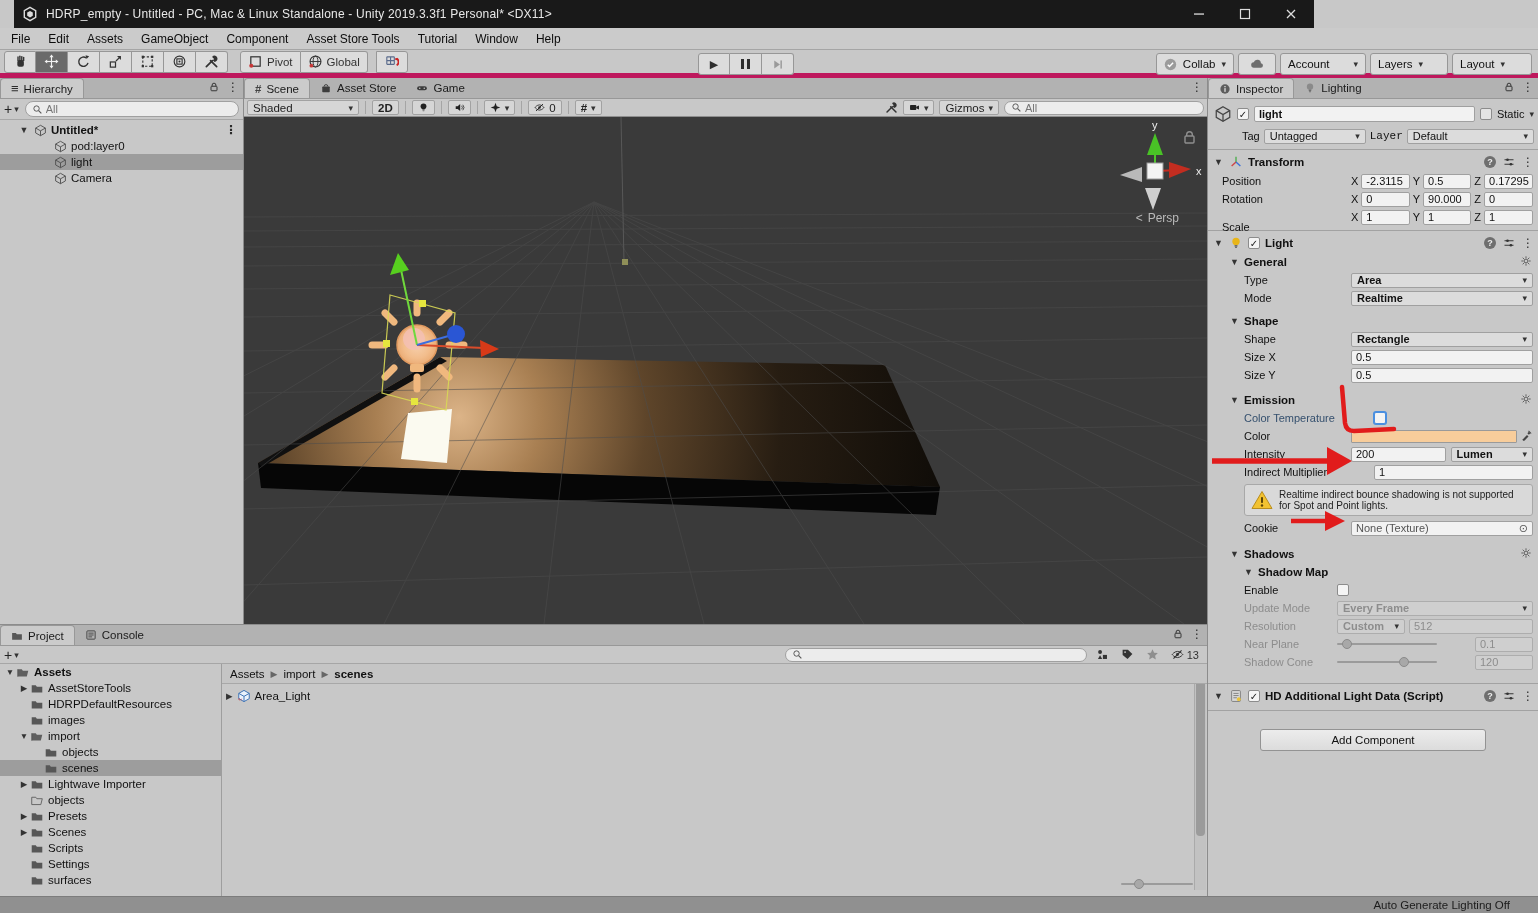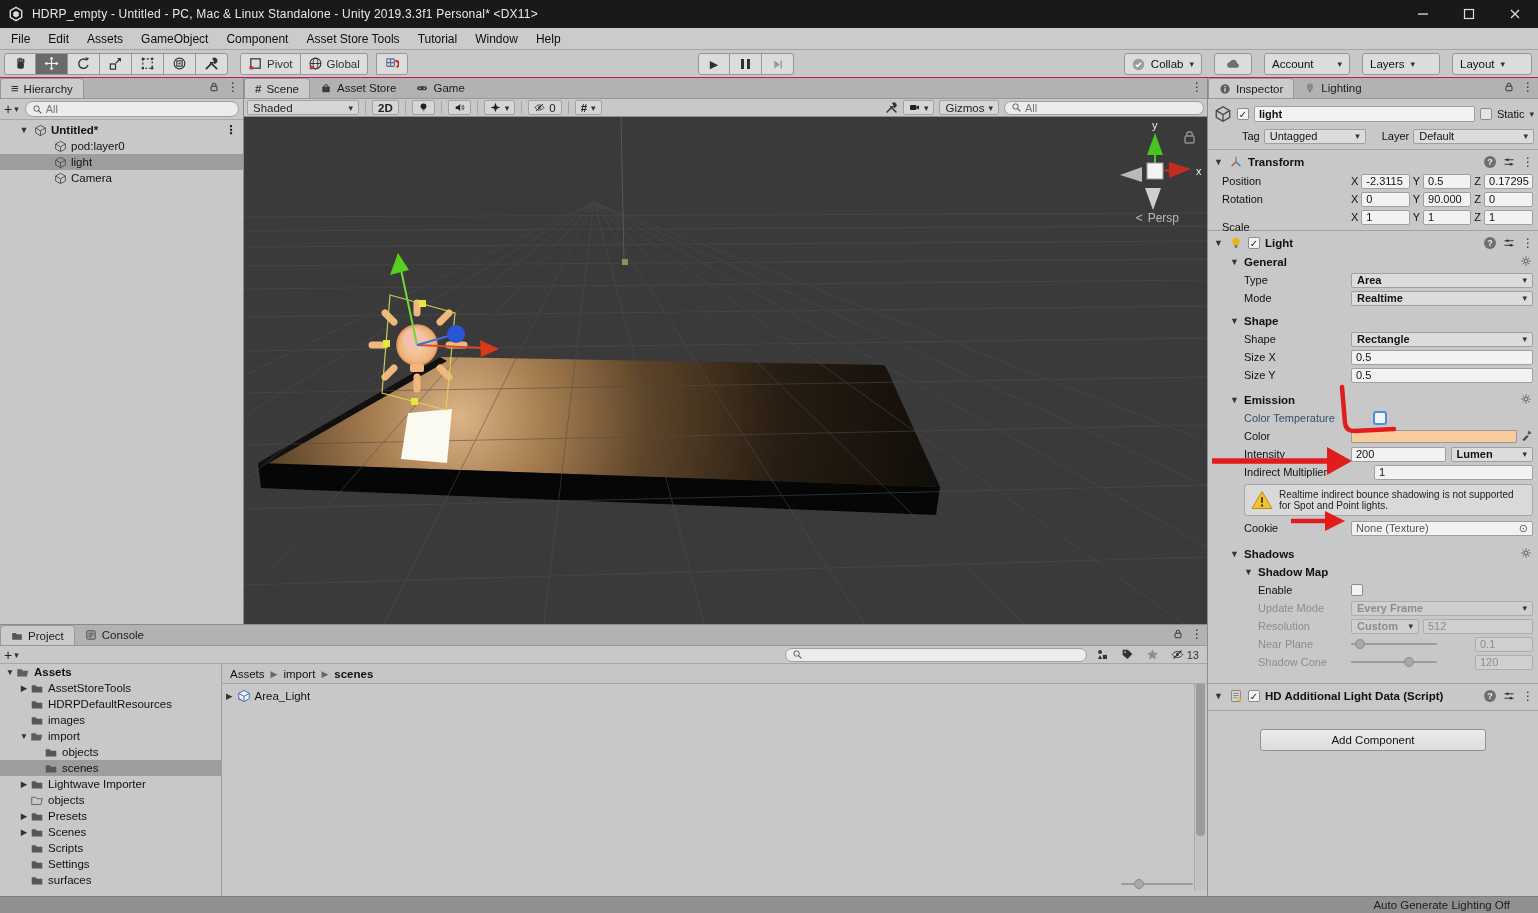--- a/index.html
+++ b/index.html
@@ -1,47 +1,47 @@
 <!DOCTYPE html>
 <html><head>
 <meta charset="utf-8">
 <style>
   * { margin:0; padding:0; box-sizing:border-box; }
   html,body { width:1538px; height:913px; overflow:hidden; }
   body { font-family:"Liberation Sans","DejaVu Sans",sans-serif; font-size:11px; color:#111; background:#c8c8c8; position:relative; }
   #app { position:absolute; inset:0; width:1538px; height:913px; }
 
   
-  .titlebar { position:absolute; left:0; top:0; width:1538px; height:28px; background:#191919; display:flex; align-items:center; color:#e9e9e9; }
+  .titlebar { position:absolute; left:14px; top:0; width:1300px; height:28px; background:#191919; display:flex; align-items:center; color:#e9e9e9; }
   .titlebar .ulogo { width:16px; height:16px; margin:0 8px 0 8px; }
   .titlebar .ttl { font-size:12px; letter-spacing:.2px; }
   .wincontrols { margin-left:auto; display:flex; height:28px; }
   .wbtn { width:46px; height:28px; display:flex; align-items:center; justify-content:center; color:#ddd; }
   .wbtn svg { width:12px; height:12px; }
 
   
   .menubar { position:absolute; left:0; top:28px; width:1538px; height:22px; background:#cbcbcb; border-bottom:1px solid #a5a5a5; display:flex; align-items:center; padding-left:2px; }
   .menubar span { padding:0 9px; font-size:12px; color:#0c0c0c; }
 
   
-  .toolbar { position:absolute; left:0; top:50px; width:1538px; height:28px; background:#c8c8c8; border-bottom:1px solid #be185d; display:flex; align-items:center; }
+  .toolbar { position:absolute; left:0; top:50px; width:1538px; height:28px; background:#c8c8c8; border-bottom:5px solid #be185d; display:flex; align-items:center; }
   .tgroup { display:flex; margin-left:4px; }
   .tbtn { width:32px; height:22px; background:#dcdcdc; border:1px solid #979797; border-left-width:0; display:flex; align-items:center; justify-content:center; color:#333; }
   .tgroup .tbtn:first-child { border-left-width:1px; border-radius:3px 0 0 3px; }
   .tgroup .tbtn:last-child { border-radius:0 3px 3px 0; }
   .tbtn.on { background:#6a6a6a; color:#f2f2f2; }
   .tbtn svg { width:15px; height:15px; }
   .tbtn.wide { width:auto; padding:0 7px; gap:4px; font-size:11.5px; }
   .playgroup { position:absolute; left:698px; top:3px; display:flex; }
   .pbtn { width:32px; height:22px; background:#dcdcdc; border:1px solid #979797; border-left-width:0; display:flex; align-items:center; justify-content:center; color:#2e2e2e; }
   .playgroup .pbtn:first-child { border-left-width:1px; border-radius:3px 0 0 3px; }
   .playgroup .pbtn:last-child { border-radius:0 3px 3px 0; color:#9a9a9a; }
   .pausebars { display:flex; gap:3px; }
   .pausebars i { width:3px; height:10px; background:#2e2e2e; }
-  .tright { position:absolute; right:6px; top:3px; display:flex; gap:12px; align-items:center; }
+  .tright { position:absolute; right:6px; top:3px; display:flex; gap:4px; align-items:center; }
   .drop { height:22px; background:#dcdcdc; border:1px solid #979797; border-radius:3px; display:flex; align-items:center; padding:0 7px; gap:6px; font-size:11.5px; }
   .caret { font-size:9px; color:#333; }
 
   
   .panel { position:absolute; background:#c8c8c8; }
   .tabstrip { height:21px; background:#b2b2b2; border-bottom:1px solid #989898; display:flex; align-items:flex-end; position:relative; }
   .tab { height:20px; display:flex; align-items:center; gap:5px; padding:0 10px; font-size:11.5px; color:#1b1b1b; background:transparent; border-radius:4px 4px 0 0; }
   .tab.active { background:#cbcbcb; border:1px solid #989898; border-bottom:none; }
   .tab svg { width:12px; height:12px; color:#3c3c3c; }
   .strip-icons { position:absolute; right:4px; top:3px; display:flex; gap:7px; align-items:center; color:#333; }
@@ -90,21 +90,21 @@
 
   .comp { border-bottom:1px solid #a2a2a2; padding:2px 0 4px 0; }
   .comphead { display:flex; align-items:center; gap:5px; height:20px; padding:0 4px 0 6px; font-weight:bold; font-size:11.5px; }
   .comphead svg { width:14px; height:14px; }
   .comphead .hicons { margin-left:auto; display:flex; gap:7px; align-items:center; color:#333; font-weight:normal; }
   .comphead .hicons svg { width:12px; height:12px; }
   .helpq { width:12px; height:12px; border-radius:50%; background:#6f6f6f; color:#eee; font-size:9px; display:flex; align-items:center; justify-content:center; font-weight:bold; }
 
   .irow { display:flex; align-items:center; height:18px; padding:0 5px 0 36px; font-size:11px; }
   .irow .lbl { width:107px; flex:none; color:#111; }
-  .irow.sub { padding-left:50px; }
+  .irow.sub { padding-left:36px; }
   .irow.sub .lbl { width:93px; }
   .field { flex:1; background:#f2f2f2; border:1px solid #a0a0a0; border-radius:2px; height:15px; display:flex; align-items:center; padding:0 4px; min-width:0; overflow:hidden; }
   .ddv { flex:1; background:#dcdcdc; border:1px solid #a0a0a0; border-radius:2px; height:15px; display:flex; align-items:center; padding:0 5px;font-weight:bold; }
   .ddv .caret { margin-left:auto; }
   .axisrow { display:flex; flex:1; gap:3px; min-width:0; overflow:hidden; }
   .axis { display:flex; align-items:center; gap:3px; flex:1; min-width:0; }
   .axis b { font-weight:normal; }
   .sect-head { display:flex; align-items:center; gap:4px; height:18px; padding:0 6px 0 22px; font-weight:bold; font-size:11.5px; }
   .sect-head .gear { margin-left:auto; color:#555; }
   .sect-head .gear svg { width:12px; height:12px; }
@@ -771,21 +771,21 @@
         <span class="cb" style="background:#e4e4e4"></span>
         <span>Static</span>
         <span class="caret">▾</span>
       </div>
       <div class="r2">
         <span>Tag</span>
         <div class="ddfield" style="width:102px;">
             <span>Untagged</span>
             <span class="caret">▾</span>
           </div>
-        <span style="margin-left:12px;">Layer</span>
+        <span style="margin-left:0;font-family:Liberation Mono, monospace;">Layer</span>
         <div class="ddfield" style="flex:1;">
             <span>Default</span>
             <span class="caret">▾</span>
           </div>
       </div>
     </div>
 
     <div class="comp">
       <div class="comphead">
         <span class="fold">▼</span>

